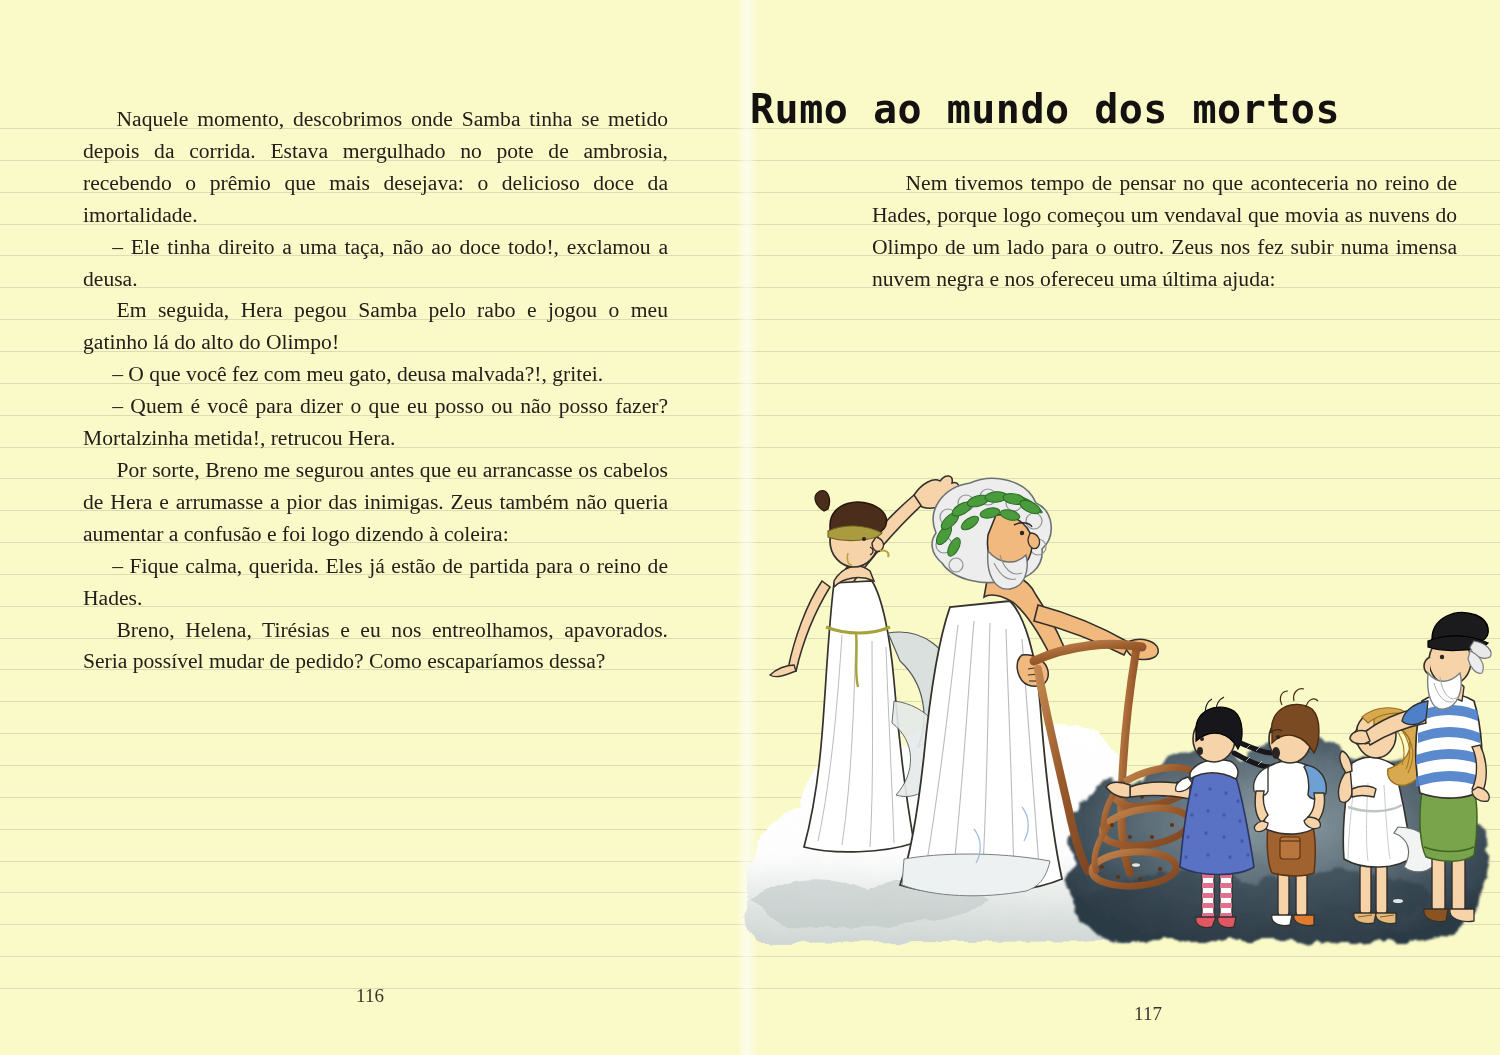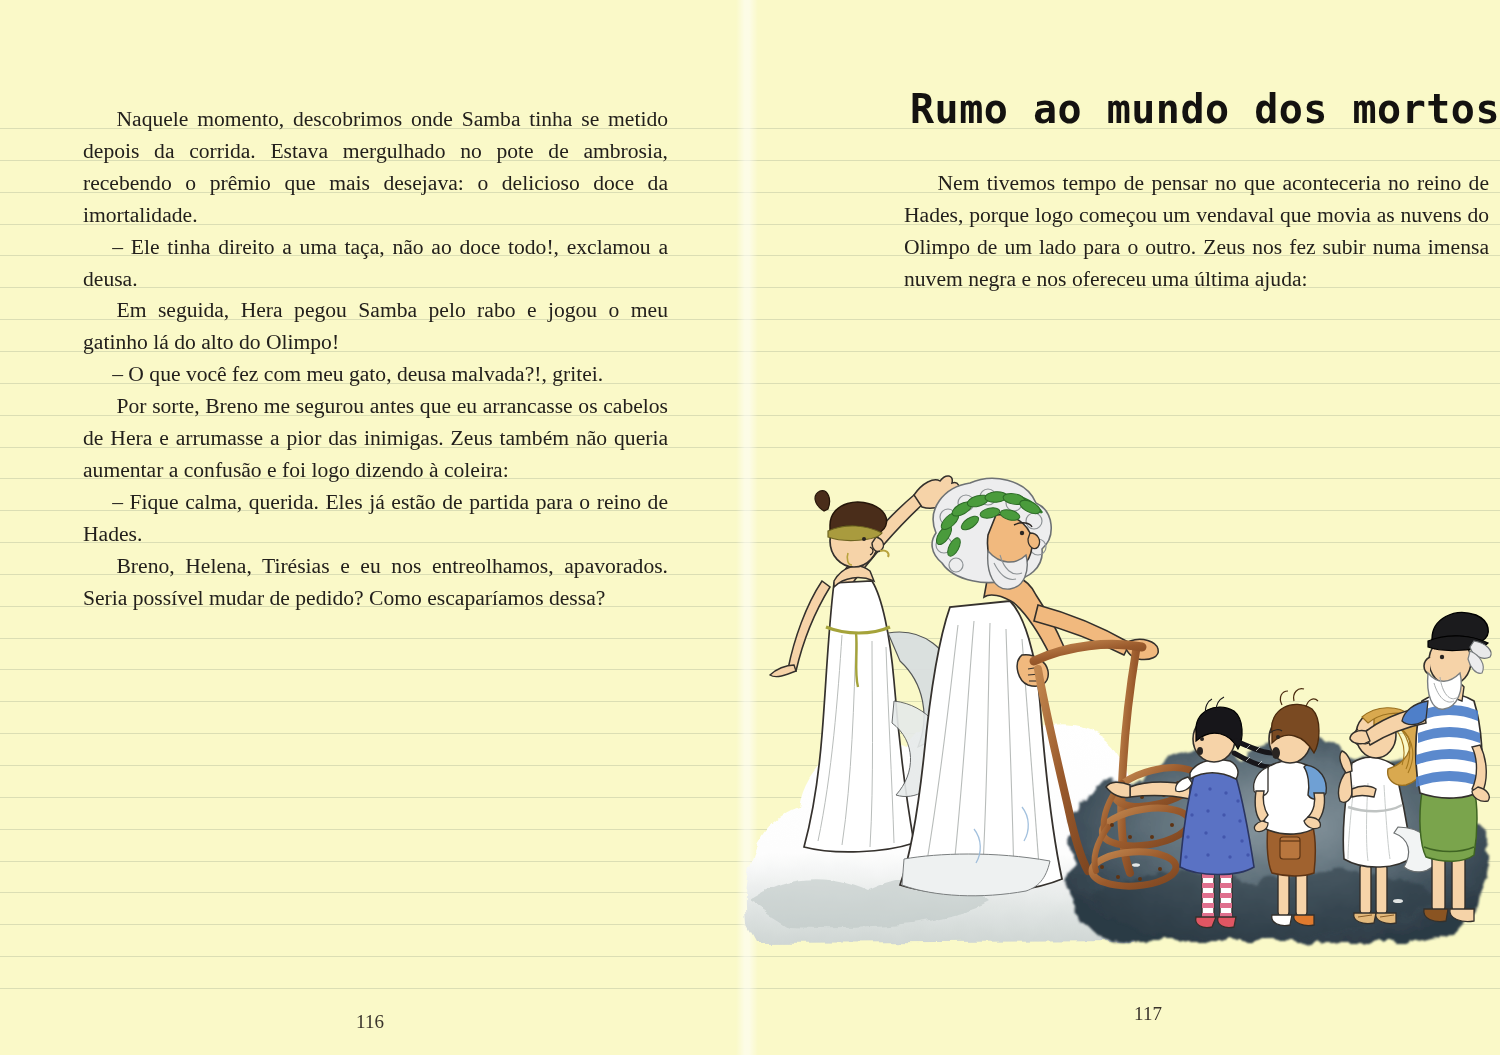--- a/index.html
+++ b/index.html
@@ -58,41 +58,41 @@
   }
   .page-left  { left: 0;    width: 750px; }
   .page-right { left: 750px; width: 750px; }
 
   .textblock {
     position: absolute;
     left: 83px;
     width: 585px;
   }
   .page-left .textblock  { top: 104px; }
-  .page-right .textblock { top: 168px; left: 122px; width: 585px; margin-left: 32px; }
+  .page-right .textblock { top: 168px; left: 122px; width: 585px; }
 
   p.para {
     margin: 0;
     font-family: "Liberation Serif", serif;
     font-size: 21.6px;
     line-height: 31.9px;
     color: #23201c;
     text-align: justify;
     text-indent: 1.55em;
     -webkit-font-smoothing: antialiased;
   }
   p.para.dialogue { text-indent: 1.35em; }
 
   
   .chapter-title {
     position: absolute;
     top: 86px;
     left: 0;
     width: 750px;
-    text-align: right;
+    text-align: left;
     font-family: "DejaVu Sans Mono", monospace;
     font-weight: bold;
     font-size: 40px;
     letter-spacing: 0.5px;
     color: #141210;
     white-space: nowrap;
     
     text-shadow:
        0.6px 0.4px 0 rgba(250,249,200,0.85),
       -0.6px -0.5px 0 rgba(250,249,200,0.75),
@@ -104,21 +104,21 @@
   
   .folio {
     position: absolute;
     top: 985px;
     font-family: "Liberation Serif", serif;
     font-size: 19px;
     color: #3a342c;
     width: 120px;
     text-align: center;
   }
-  .folio-left  { left: 310px; margin-top: 26px; }
+  .folio-left  { left: 310px; }
   .folio-right { left: 1088px; margin-top: 18px; }
 
   
   .illustration {
     position: absolute;
     left: 738px;
     top: 455px;
     width: 762px;
     height: 500px;
     z-index: 5;
@@ -161,20 +161,21 @@
       <div class="rule" style="top: 988px;"></div>
     </div>
   <div class="gutter-shade"></div>
 
   <div class="page page-left">
     <div class="textblock">
       <p class="para">Naquele momento, descobrimos onde Samba tinha se metido depois da corrida. Estava mergulhado no pote de ambrosia, recebendo o prêmio que mais desejava: o delicioso doce da imortalidade.</p>
       <p class="para dialogue">– Ele tinha direito a uma taça, não ao doce todo!, exclamou a deusa.</p>
       <p class="para">Em seguida, Hera pegou Samba pelo rabo e jogou o meu gatinho lá do alto do Olimpo!</p>
       <p class="para dialogue">– O que você fez com meu gato, deusa malvada?!, gritei.</p>
+      <p class="para dialogue">– Quem é você para dizer o que eu posso ou não posso fazer? Mortalzinha metida!, retrucou Hera.</p>
       <p class="para">Por sorte, Breno me segurou antes que eu arrancasse os cabelos de Hera e arrumasse a pior das inimigas. Zeus também não queria aumentar a confusão e foi logo dizendo à coleira:</p>
       <p class="para dialogue">– Fique calma, querida. Eles já estão de partida para o reino de Hades.</p>
       <p class="para">Breno, Helena, Tirésias e eu nos entreolhamos, apavorados. Seria possível mudar de pedido? Como escaparíamos dessa?</p>
     </div>
   </div>
   <div class="folio folio-left">116</div>
 
   <div class="page page-right">
     <div class="chapter-title">Rumo ao mundo dos mortos</div>
     <div class="textblock">

